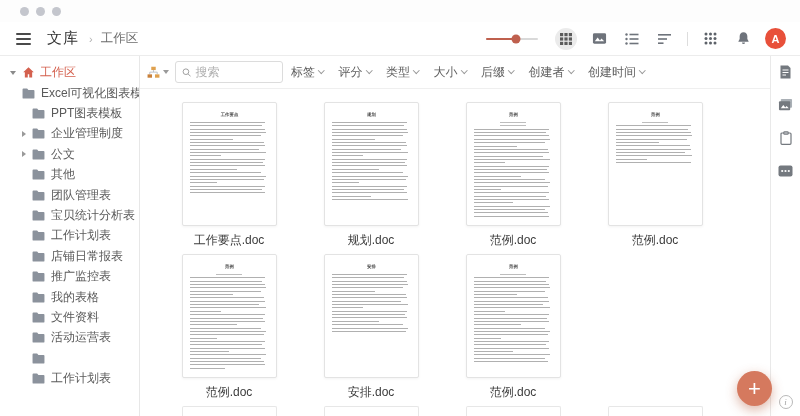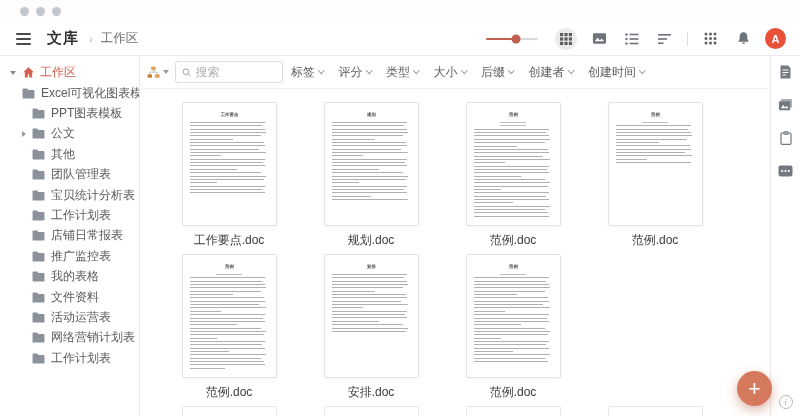--- a/index.html
+++ b/index.html
@@ -8,21 +8,21 @@
 
   
   .chrome-bar { height:22px; display:flex; align-items:center; padding-left:20px; gap:7px; background:#fdfdfd; }
   .chrome-dot { width:9px; height:9px; border-radius:50%; background:#c4c6cd; }
 
   
   .header { height:34px; display:flex; align-items:center; justify-content:space-between; padding:0 14px 0 16px; border-bottom:1px solid #ececec; background:#fff; }
   .h-left { display:flex; align-items:center; }
   .hamburger { width:15px; display:flex; flex-direction:column; gap:3px; cursor:pointer; margin-right:16px; }
   .hamburger i { display:block; height:2px; background:#4a4a4a; border-radius:1px; }
-  .app-title { font-size:15px; font-weight:bold; color:#333; letter-spacing:1px; }
+  .app-title { font-size:15px; font-weight:normal; color:#333; letter-spacing:1px; }
   .crumb-sep { color:#b0b0b0; font-size:11px; margin:0 8px 0 10px; }
   .crumb { font-size:12.5px; color:#6b6b6b; }
 
   .h-right { display:flex; align-items:center; gap:11px; }
   .slider { display:flex; align-items:center; width:52px; height:14px; position:relative; margin-right:6px; cursor:pointer; }
   .slider-track { width:100%; height:2px; background:#d9d9d9; border-radius:1px; }
   .slider-fill { width:62%; height:2px; background:var(--slider); border-radius:1px; }
   .slider-handle { position:absolute; left:58%; top:50%; transform:translate(-50%,-50%); width:9px; height:9px; border-radius:50%; background:var(--slider); }
   .hicon { width:22px; height:22px; display:flex; align-items:center; justify-content:center; border-radius:50%; cursor:pointer; color:#6e737b; }
   .hicon.active { background:#ebebeb; color:#5c5c5c; }
@@ -206,20 +206,31 @@
           </div>
           <div class="side-item">
             <span class="caret-slot">
               <span class="tri-r"></span>
             </span>
             <span class="folder">
               <svg width="13" height="11" viewBox="0 0 14 12">
                 <path fill="#8b929c" d="M0.5 1.5c0-0.6 0.4-1 1-1h4l1.4 1.6h5.6c0.6 0 1 0.4 1 1v7.4c0 0.6-0.4 1-1 1h-11c-0.6 0-1-0.4-1-1z"></path>
               </svg>
             </span>
+            <span class="side-label">企业管理制度</span>
+          </div>
+          <div class="side-item">
+            <span class="caret-slot">
+              <span class="tri-r"></span>
+            </span>
+            <span class="folder">
+              <svg width="13" height="11" viewBox="0 0 14 12">
+                <path fill="#8b929c" d="M0.5 1.5c0-0.6 0.4-1 1-1h4l1.4 1.6h5.6c0.6 0 1 0.4 1 1v7.4c0 0.6-0.4 1-1 1h-11c-0.6 0-1-0.4-1-1z"></path>
+              </svg>
+            </span>
             <span class="side-label">公文</span>
           </div>
           <div class="side-item">
             <span class="caret-slot"></span>
             <span class="folder">
               <svg width="13" height="11" viewBox="0 0 14 12">
                 <path fill="#8b929c" d="M0.5 1.5c0-0.6 0.4-1 1-1h4l1.4 1.6h5.6c0.6 0 1 0.4 1 1v7.4c0 0.6-0.4 1-1 1h-11c-0.6 0-1-0.4-1-1z"></path>
               </svg>
             </span>
             <span class="side-label">其他</span>
@@ -296,21 +307,20 @@
             </span>
             <span class="side-label">活动运营表</span>
           </div>
           <div class="side-item">
             <span class="caret-slot"></span>
             <span class="folder">
               <svg width="13" height="11" viewBox="0 0 14 12">
                 <path fill="#8b929c" d="M0.5 1.5c0-0.6 0.4-1 1-1h4l1.4 1.6h5.6c0.6 0 1 0.4 1 1v7.4c0 0.6-0.4 1-1 1h-11c-0.6 0-1-0.4-1-1z"></path>
               </svg>
             </span>
-            <span class="side-label">网络营销计划表</span>
           </div>
           <div class="side-item">
             <span class="caret-slot"></span>
             <span class="folder">
               <svg width="13" height="11" viewBox="0 0 14 12">
                 <path fill="#8b929c" d="M0.5 1.5c0-0.6 0.4-1 1-1h4l1.4 1.6h5.6c0.6 0 1 0.4 1 1v7.4c0 0.6-0.4 1-1 1h-11c-0.6 0-1-0.4-1-1z"></path>
               </svg>
             </span>
             <span class="side-label">工作计划表</span>
           </div>

